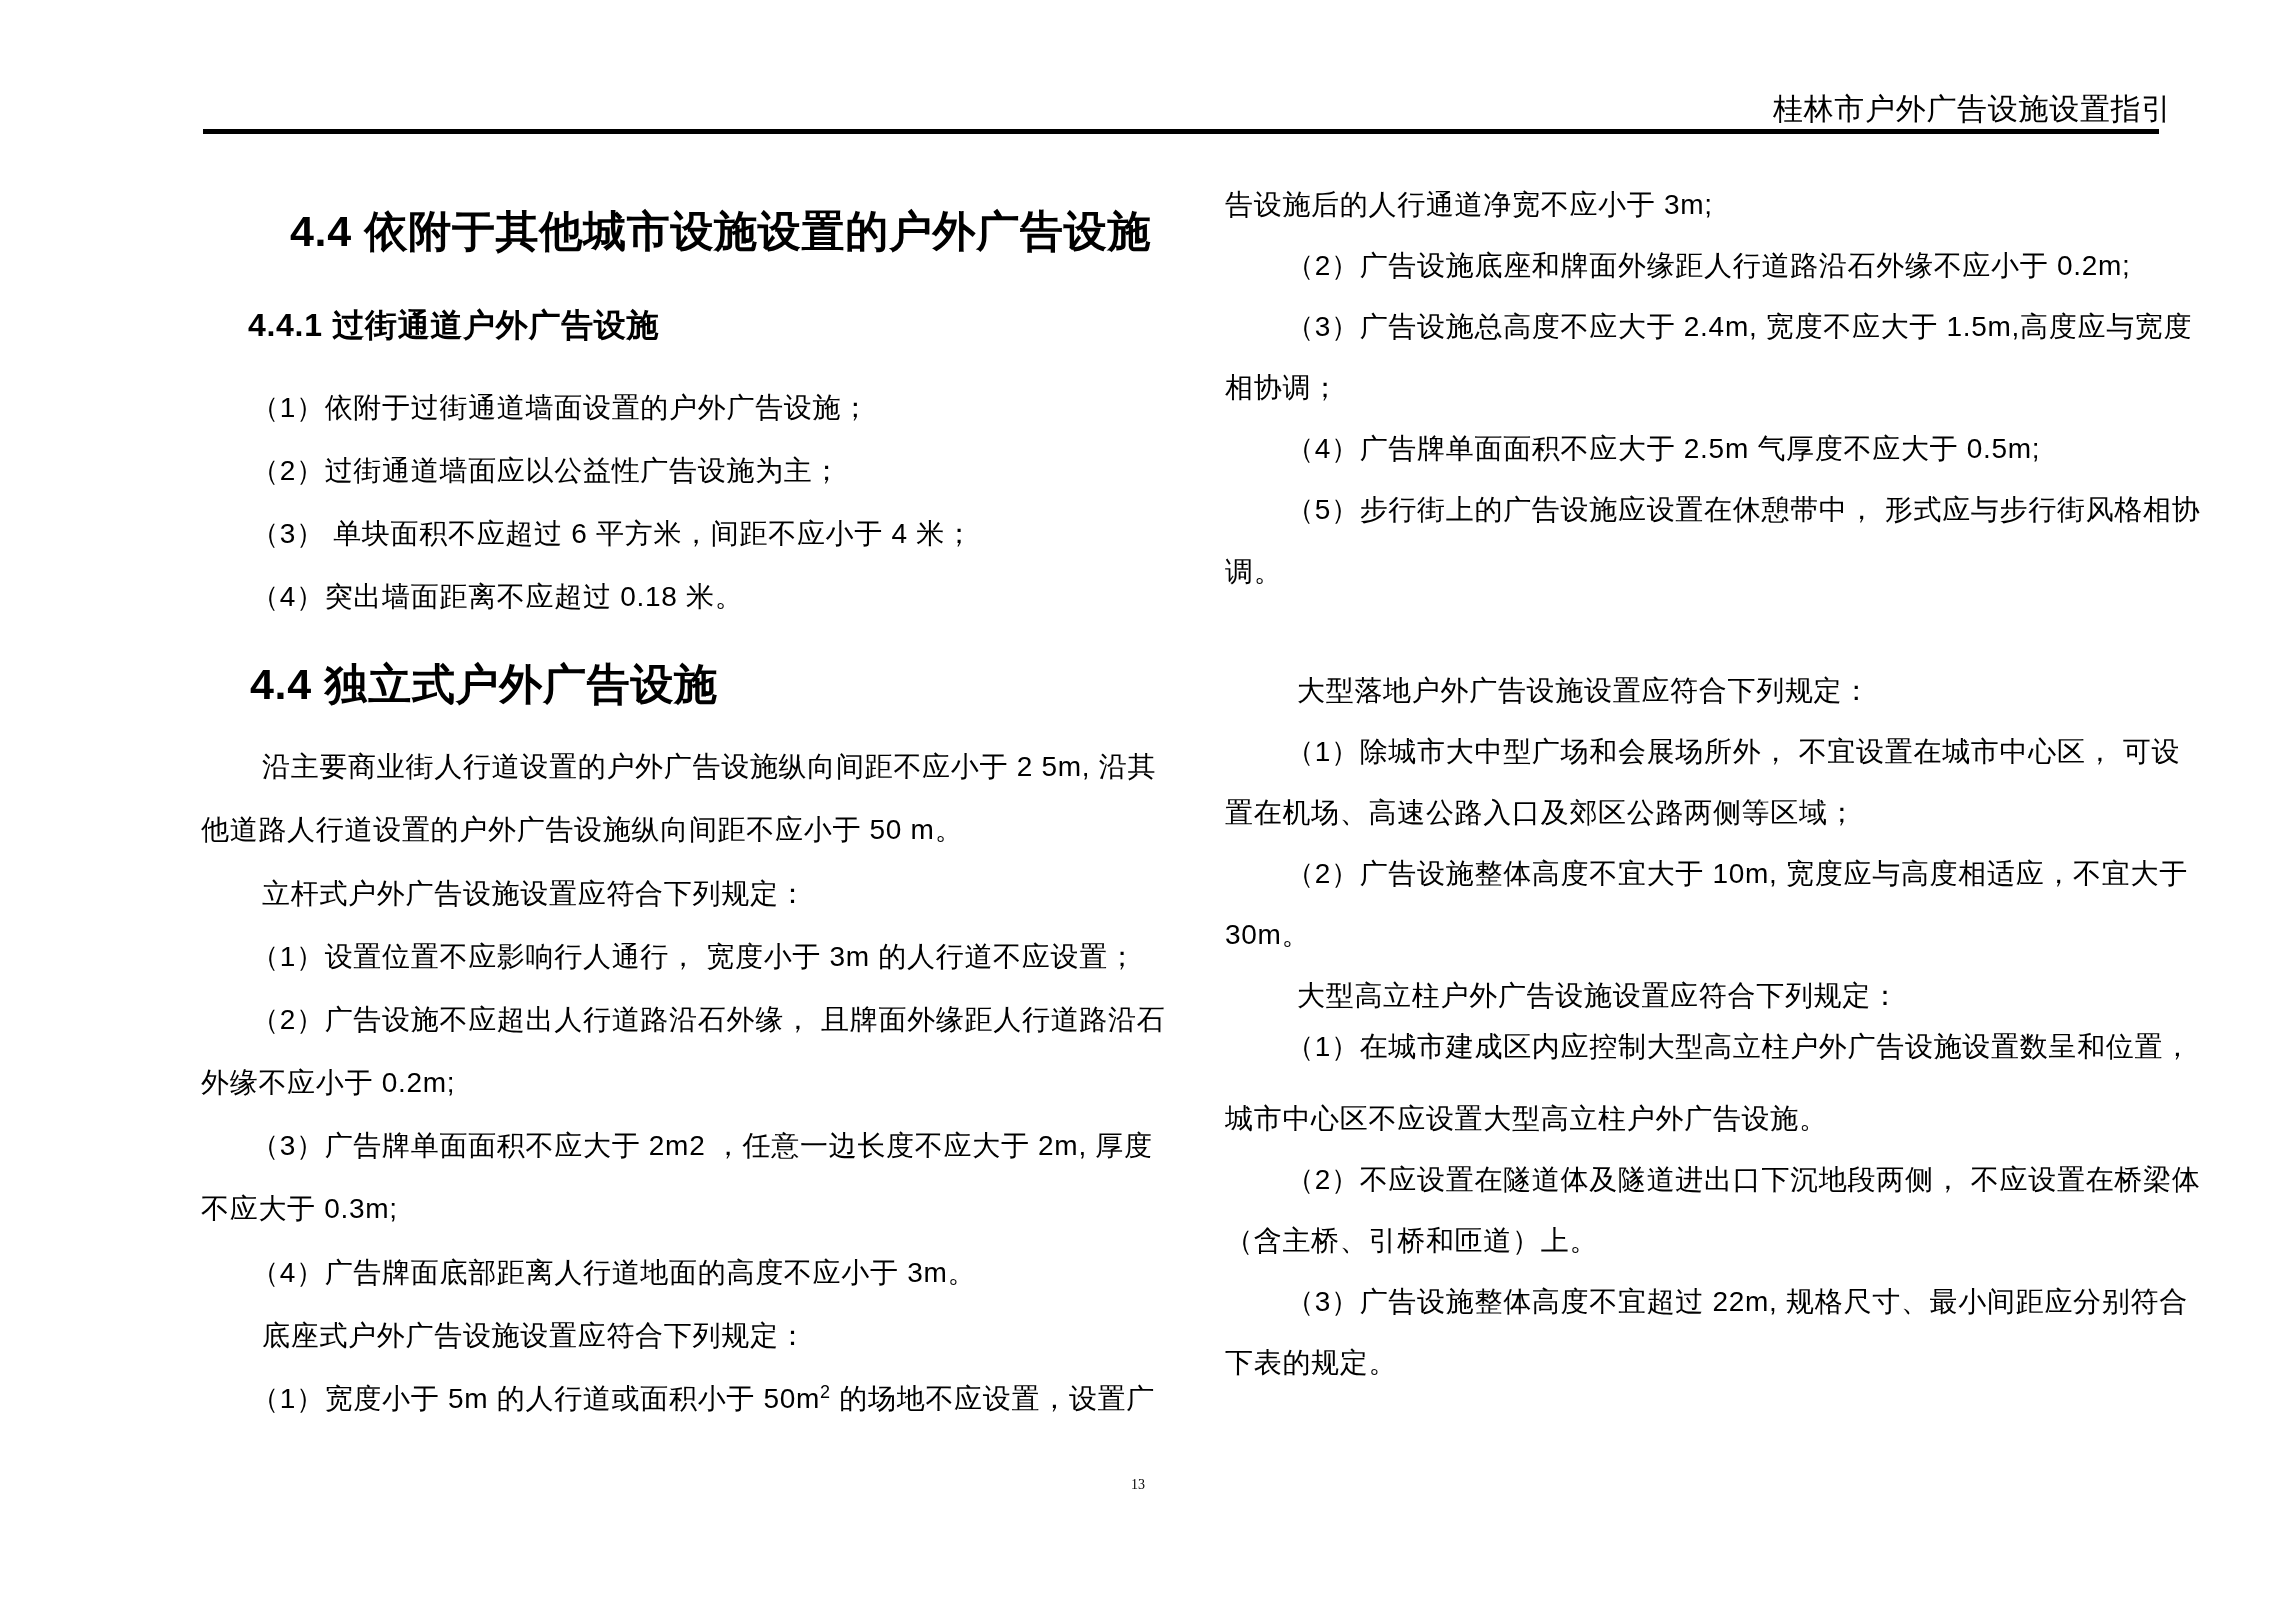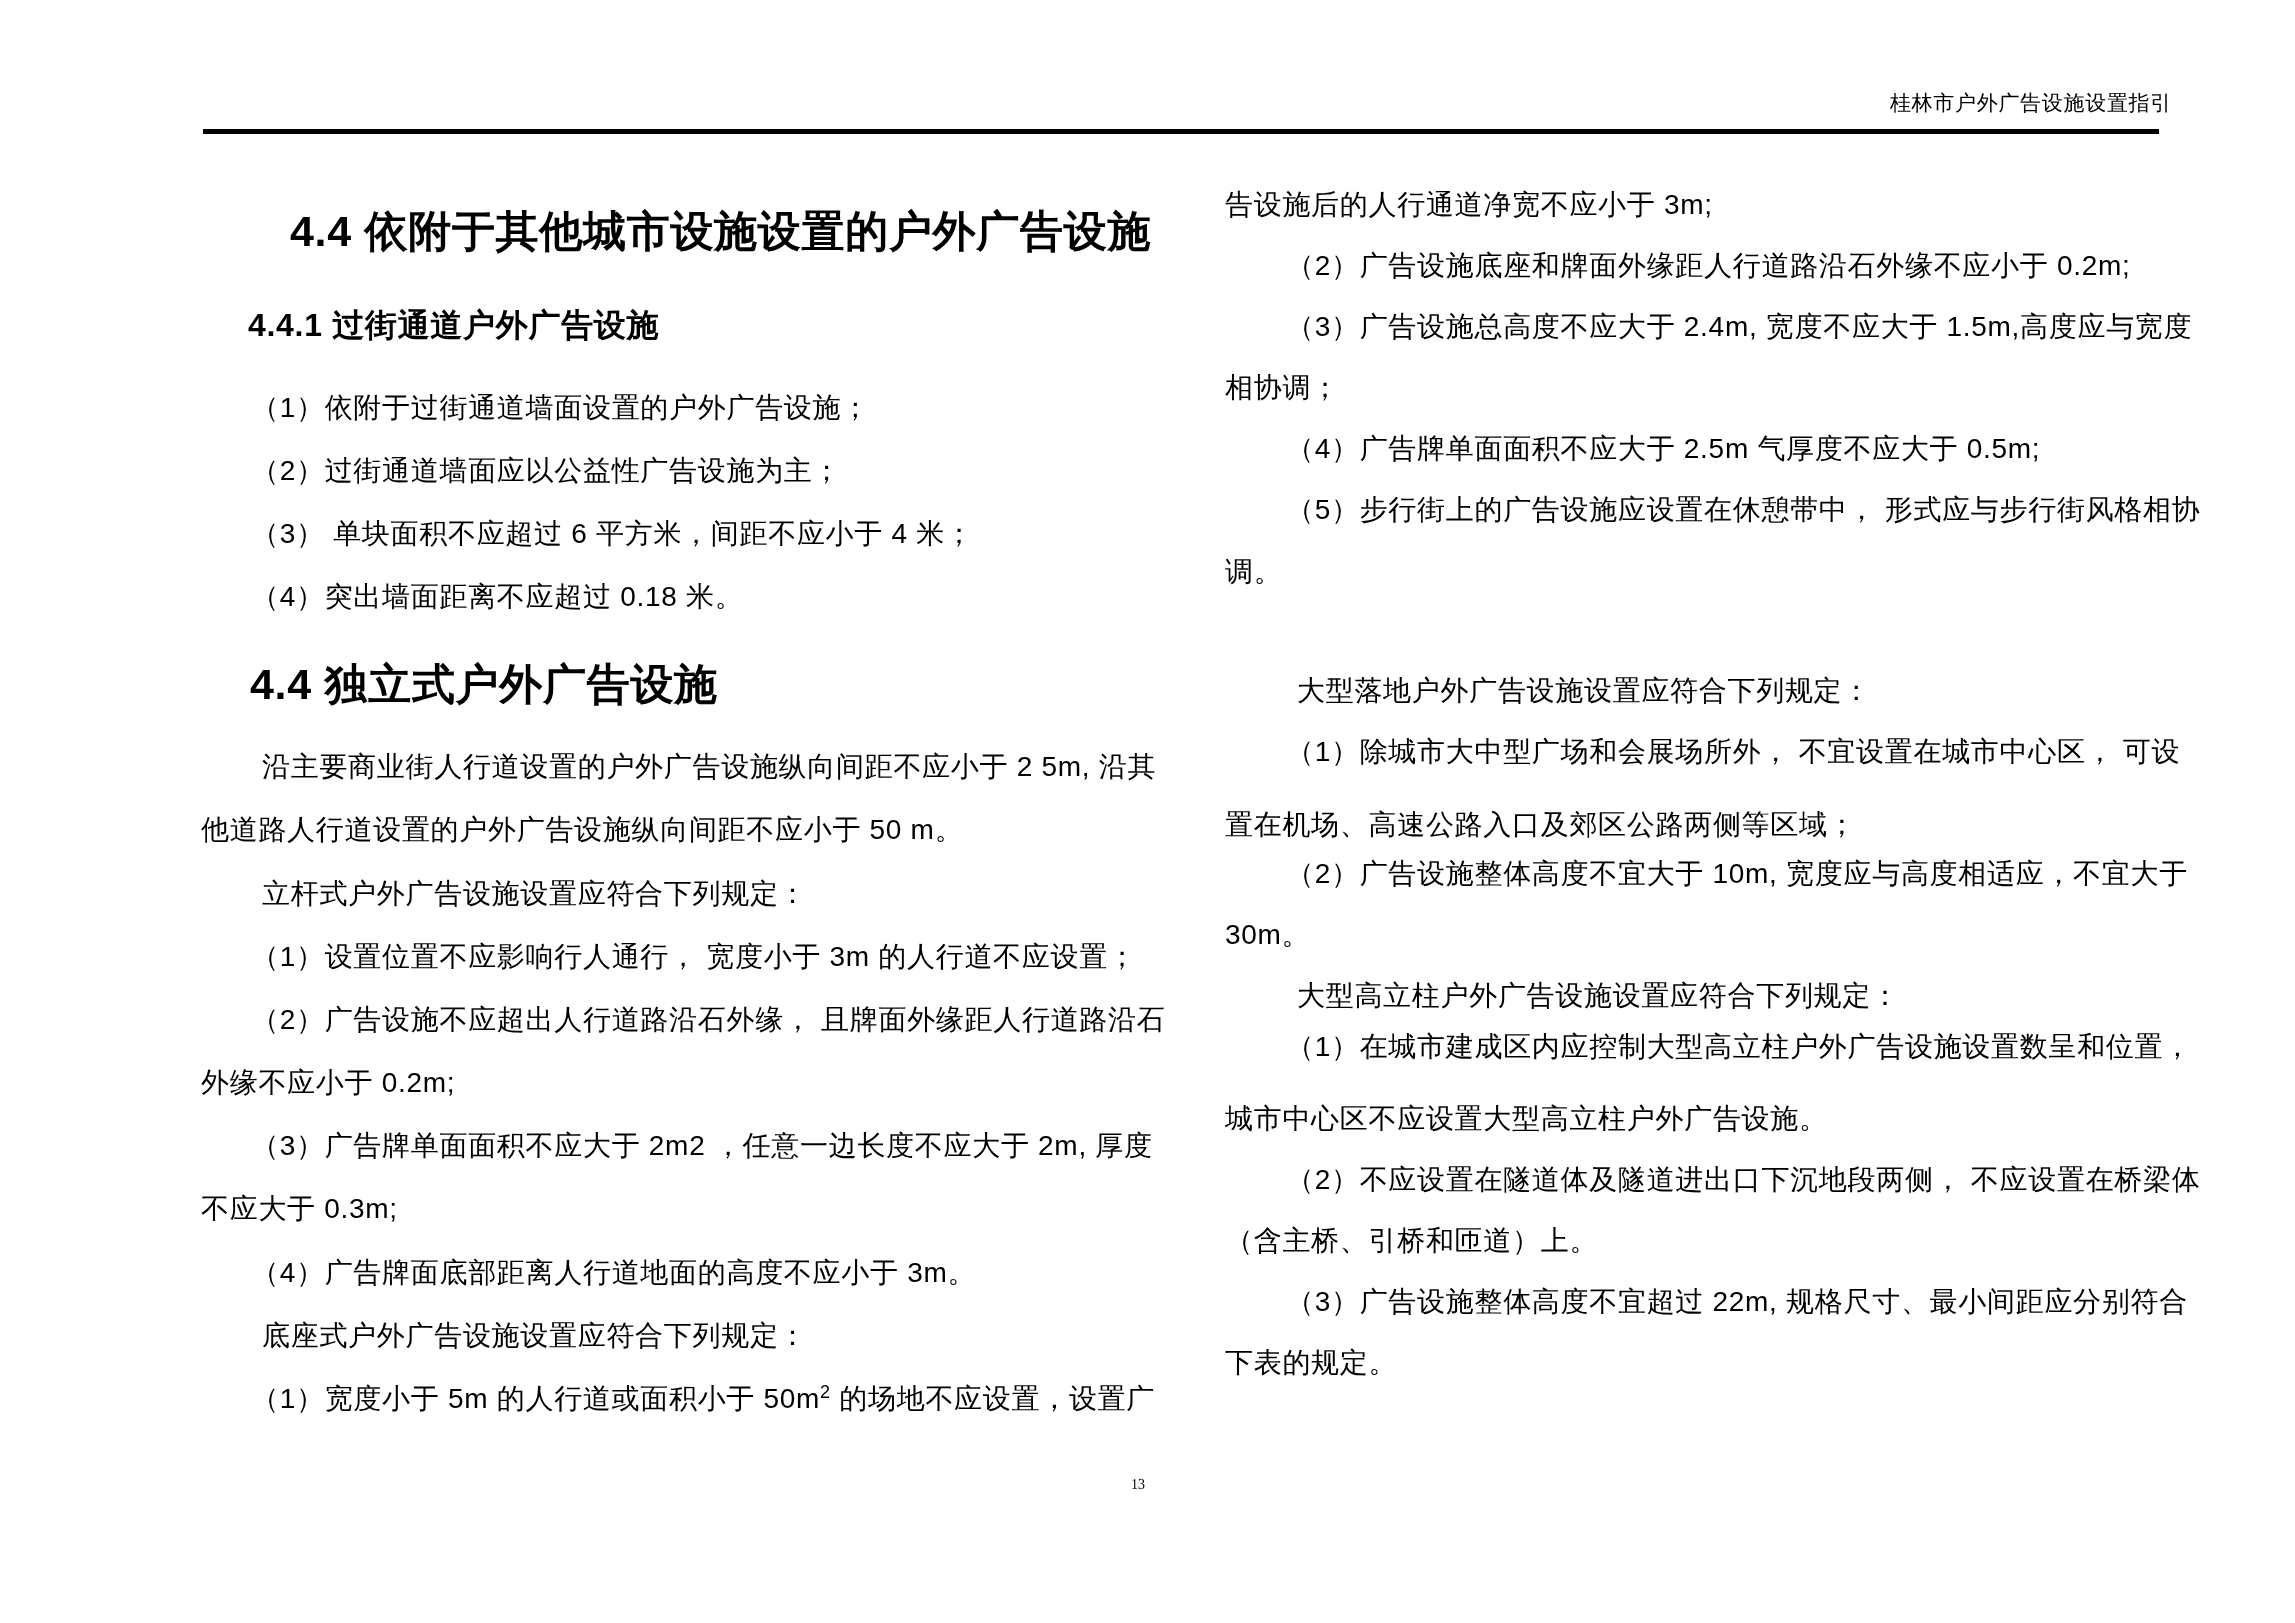--- a/index.html
+++ b/index.html
@@ -6,21 +6,21 @@
   .page {
     position: relative;
     width: 2295px;
     height: 1624px;
     background: #ffffff;
     overflow: hidden;
     font-family: "Liberation Sans", "DejaVu Sans", sans-serif;
     color: #000000;
   }
   .t { position: absolute; white-space: nowrap; }
-  .hdr { font-size: 21px; letter-spacing: 0.7px; }
+  .hdr { font-size: 30px; letter-spacing: 0.7px; }
   .rule { position: absolute; background: #000000; }
   .h1 { font-size: 43px; font-weight: 700; letter-spacing: 0.7px; }
   .h2 { font-size: 32px; font-weight: 700; letter-spacing: 0.7px; }
   .body { font-size: 28px; letter-spacing: 0.7px; }
   .sup { font-size: 18px; vertical-align: 9.7px; }
   .pgnum {
     font-family: "Liberation Serif", "DejaVu Serif", serif;
     font-size: 14px;
   }
 </style>
@@ -62,21 +62,21 @@
     <div class="t body" style="top:186px; left:1225px;">告设施后的人行通道净宽不应小于 3m;</div>
     <div class="t body" style="top:247px; left:1286px;">（2）广告设施底座和牌面外缘距人行道路沿石外缘不应小于 0.2m;</div>
     <div class="t body" style="top:308px; left:1286px;">（3）广告设施总高度不应大于 2.4m, 宽度不应大于 1.5m,高度应与宽度</div>
     <div class="t body" style="top:369px; left:1225px;">相协调；</div>
     <div class="t body" style="top:430px; left:1286px;">（4）广告牌单面面积不应大于 2.5m 气厚度不应大于 0.5m;</div>
     <div class="t body" style="top:491px; left:1286px;">（5）步行街上的广告设施应设置在休憩带中， 形式应与步行街风格相协</div>
     <div class="t body" style="top:553px; left:1225px;">调。</div>
 
     <div class="t body" style="top:672px; left:1297px;">大型落地户外广告设施设置应符合下列规定：</div>
     <div class="t body" style="top:733px; left:1286px;">（1）除城市大中型广场和会展场所外， 不宜设置在城市中心区， 可设</div>
-    <div class="t body" style="top:794px; left:1225px;margin-top:12px;">置在机场、高速公路入口及郊区公路两侧等区域；</div>
+    <div class="t body" style="top:794px; left:1225px;">置在机场、高速公路入口及郊区公路两侧等区域；</div>
     <div class="t body" style="top:855px; left:1286px;">（2）广告设施整体高度不宜大于 10m, 宽度应与高度相适应，不宜大于</div>
     <div class="t body" style="top:916px; left:1225px;">30m。</div>
     <div class="t body" style="top:977px; left:1297px;">大型高立柱户外广告设施设置应符合下列规定：</div>
     <div class="t body" style="top:1028px; left:1286px;">（1）在城市建成区内应控制大型高立柱户外广告设施设置数呈和位置，</div>
     <div class="t body" style="top:1100px; left:1225px;">城市中心区不应设置大型高立柱户外广告设施。</div>
     <div class="t body" style="top:1161px; left:1286px;">（2）不应设置在隧道体及隧道进出口下沉地段两侧， 不应设置在桥梁体</div>
     <div class="t body" style="top:1222px; left:1225px;">（含主桥、引桥和匝道）上。</div>
     <div class="t body" style="top:1283px; left:1286px;">（3）广告设施整体高度不宜超过 22m, 规格尺寸、最小间距应分别符合</div>
     <div class="t body" style="top:1344px; left:1225px;">下表的规定。</div>
   </div>

